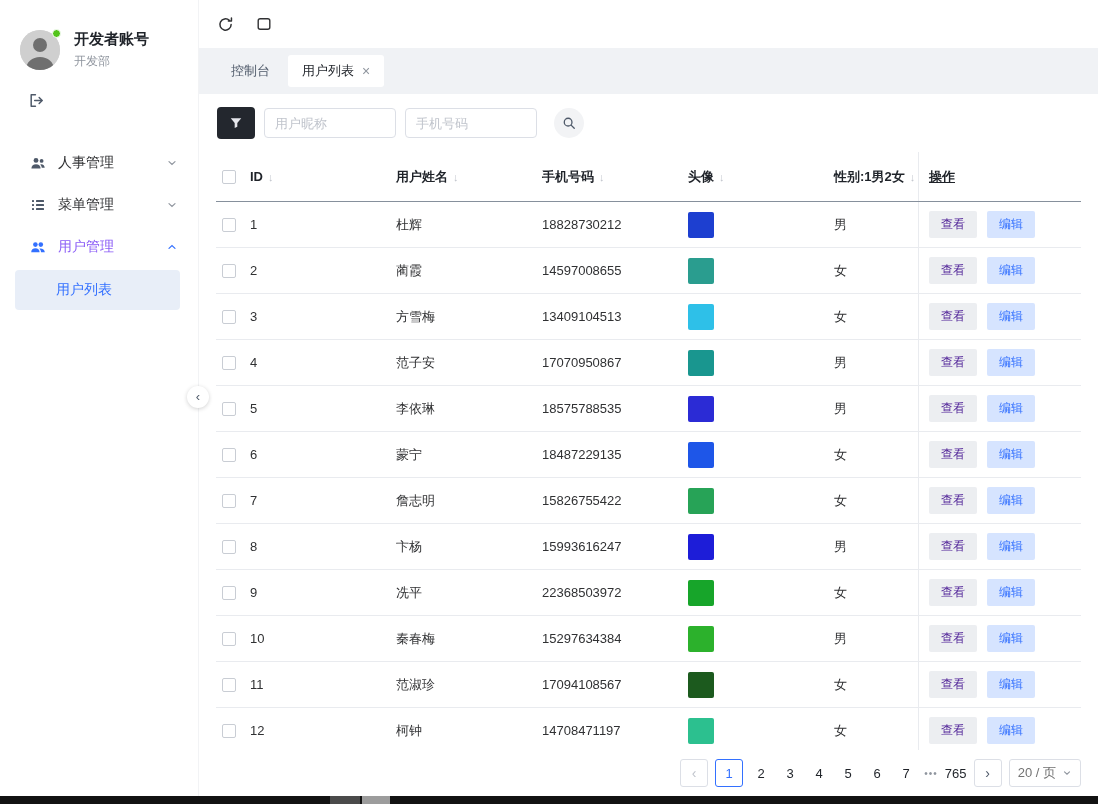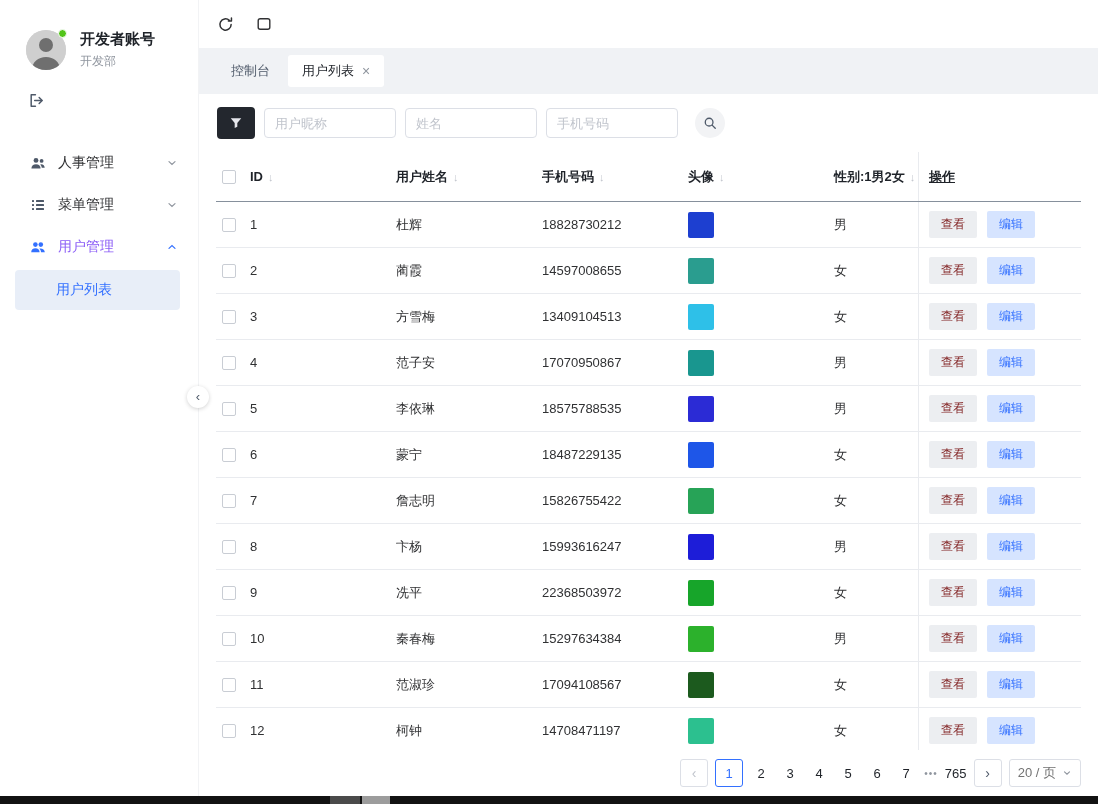--- a/index.html
+++ b/index.html
@@ -3,21 +3,21 @@
 <meta charset="utf-8">
 <style>
   * { margin:0; padding:0; box-sizing:border-box; }
   html,body { width:1098px; height:804px; overflow:hidden; }
   body { font-family:"Liberation Sans","DejaVu Sans",sans-serif; background:#fff; position:relative; color:#1f2329; }
 
   .app { display:flex; height:796px; }
 
   
   .sidebar { width:199px; background:#fff; position:relative; flex-shrink:0; border-right:1px solid #f2f3f5; }
-  .profile { display:flex; align-items:center; padding:30px 12px 0 26px; gap:14px; }
+  .profile { display:flex; align-items:center; padding:30px 12px 0 12px; gap:14px;margin-left:8px; }
   .avatar { width:40px; height:40px; border-radius:50%; background:#d8d8d8; position:relative; overflow:visible; flex-shrink:0; cursor:pointer; }
   .avatar svg { border-radius:50%; display:block; }
   .status-dot { position:absolute; top:-1px; right:-1px; width:9px; height:9px; border-radius:50%; background:#52c41a; border:1.5px solid #fff; }
   .profile-name { font-size:15px; font-weight:bold; color:#1f2329; white-space:nowrap; }
   .profile-dept { font-size:12px; color:#8f959e; margin-top:4px; }
   .logout-btn { background:none; border:none; cursor:pointer; margin:22px 0 30px 28px; color:#4e5969; display:block; }
 
   .menu-item { height:42px; display:flex; align-items:center; padding:0 20px 0 30px; font-size:14px; color:#303133; cursor:pointer; }
   .menu-item .mi-icon { width:16px; height:16px; margin-right:12px; color:#4e5969; display:flex; align-items:center; }
   .menu-item .mi-label { flex:1; }
@@ -51,21 +51,21 @@
   
   .table-wrap { flex:1; margin:0 17px; overflow:hidden; min-height:0; }
   .trow { display:grid; grid-template-columns:34px 146px 146px 146px 146px 84px 1fr; align-items:center; }
   .thead { height:50px; border-bottom:1px solid #86909c; font-weight:bold; font-size:13px; color:#1f2329; }
   .tr { height:46px; border-bottom:1px solid #e9ebef; font-size:13px; color:#303133; }
   .sort-ic { color:#c0c4cc; font-size:11px; margin-left:5px; font-weight:normal; cursor:pointer; }
   .cb { width:14px; height:14px; border:1px solid #c9cdd4; border-radius:2px; background:#fff; margin-left:6px; cursor:pointer; }
   .cell-actions { display:flex; gap:10px; align-items:center; border-left:1px solid #e9ebef; height:100%; padding-left:10px; }
   .thead .cell-actions { border-left:1px solid #e9ebef;text-decoration:underline; }
   .avatar-sq { width:26px; height:26px; border-radius:2px; }
-  .btn-view { background:#eceef1; color:#7f1d1d; border:none; border-radius:2px; font-size:12px; padding:5px 12px; cursor:pointer; font-family:inherit; }
+  .btn-view { background:#eceef1; color:#4c1d95; border:none; border-radius:2px; font-size:12px; padding:5px 12px; cursor:pointer; font-family:inherit; }
   .btn-edit { background:#d6e4ff; color:#3370ff; border:none; border-radius:2px; font-size:12px; padding:5px 12px; cursor:pointer; font-family:inherit; }
 
   
   .pagination { height:46px; display:flex; align-items:center; justify-content:flex-end; padding-right:17px; gap:7px; font-size:13px; color:#1f2329; flex-shrink:0; }
   .pg-sq { width:28px; height:28px; border:1px solid #dcdfe6; border-radius:3px; background:#fff; display:flex; align-items:center; justify-content:center; cursor:pointer; font-size:14px; }
   .pg-prev { color:#c0c4cc; }
   .pg-next { color:#4e5969; }
   .pg-num { min-width:22px; text-align:center; cursor:pointer; }
   .pg-num.active { width:28px; height:28px; border:1px solid #3370ff; color:#3370ff; border-radius:3px; display:flex; align-items:center; justify-content:center; }
   .pg-ellipsis { color:#8f959e; font-size:10px; letter-spacing:1px; cursor:pointer; }
@@ -191,21 +191,20 @@
 
     <div class="content">
 
       <div class="filterbar">
         <button class="filter-btn">
           <svg width="14" height="14" viewBox="0 0 16 16">
               <path d="M2 2.5h12L9.5 8v4.2l-3 1.6V8z" fill="currentColor"></path>
             </svg>
         </button>
         <input class="f-input" placeholder="用户昵称" style="">
-        <input class="f-input" placeholder="姓名" style="">
         <input class="f-input" placeholder="手机号码" style="">
         <button class="search-btn">
           <svg width="14" height="14" viewBox="0 0 16 16" fill="none" stroke="currentColor" stroke-width="1.5" stroke-linecap="round">
               <circle cx="7" cy="7" r="4.4"></circle>
               <path d="M10.4 10.4 14 14"></path>
             </svg>
         </button>
       </div>
 
       <div class="table-wrap">

